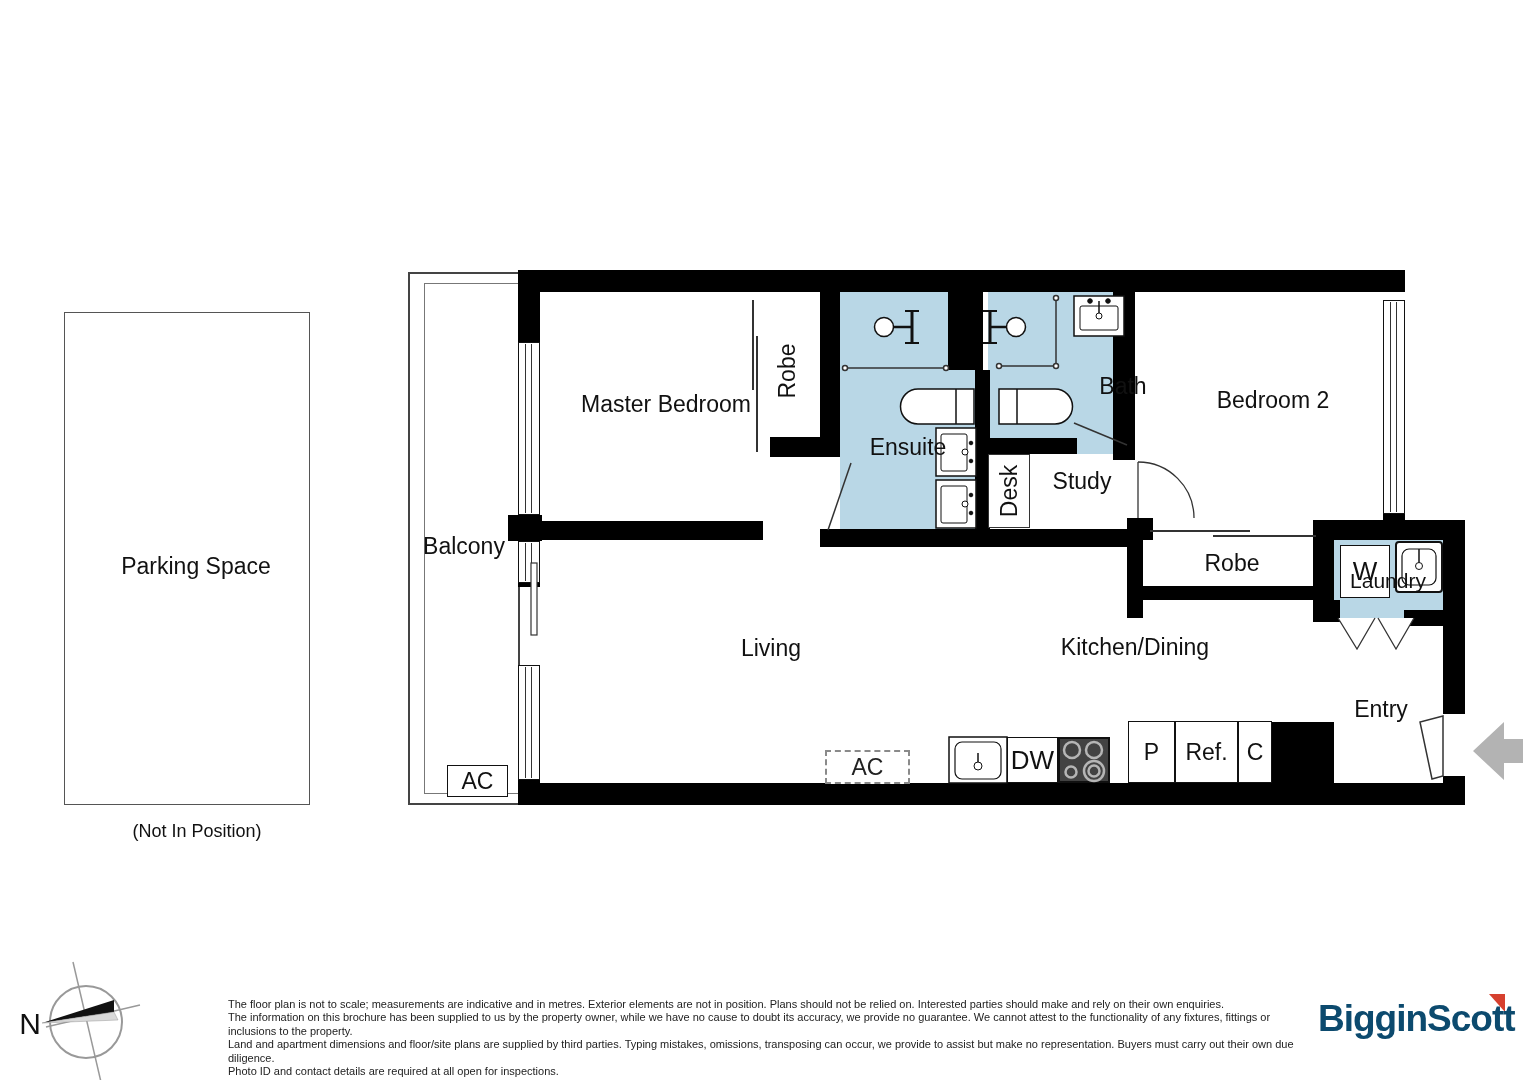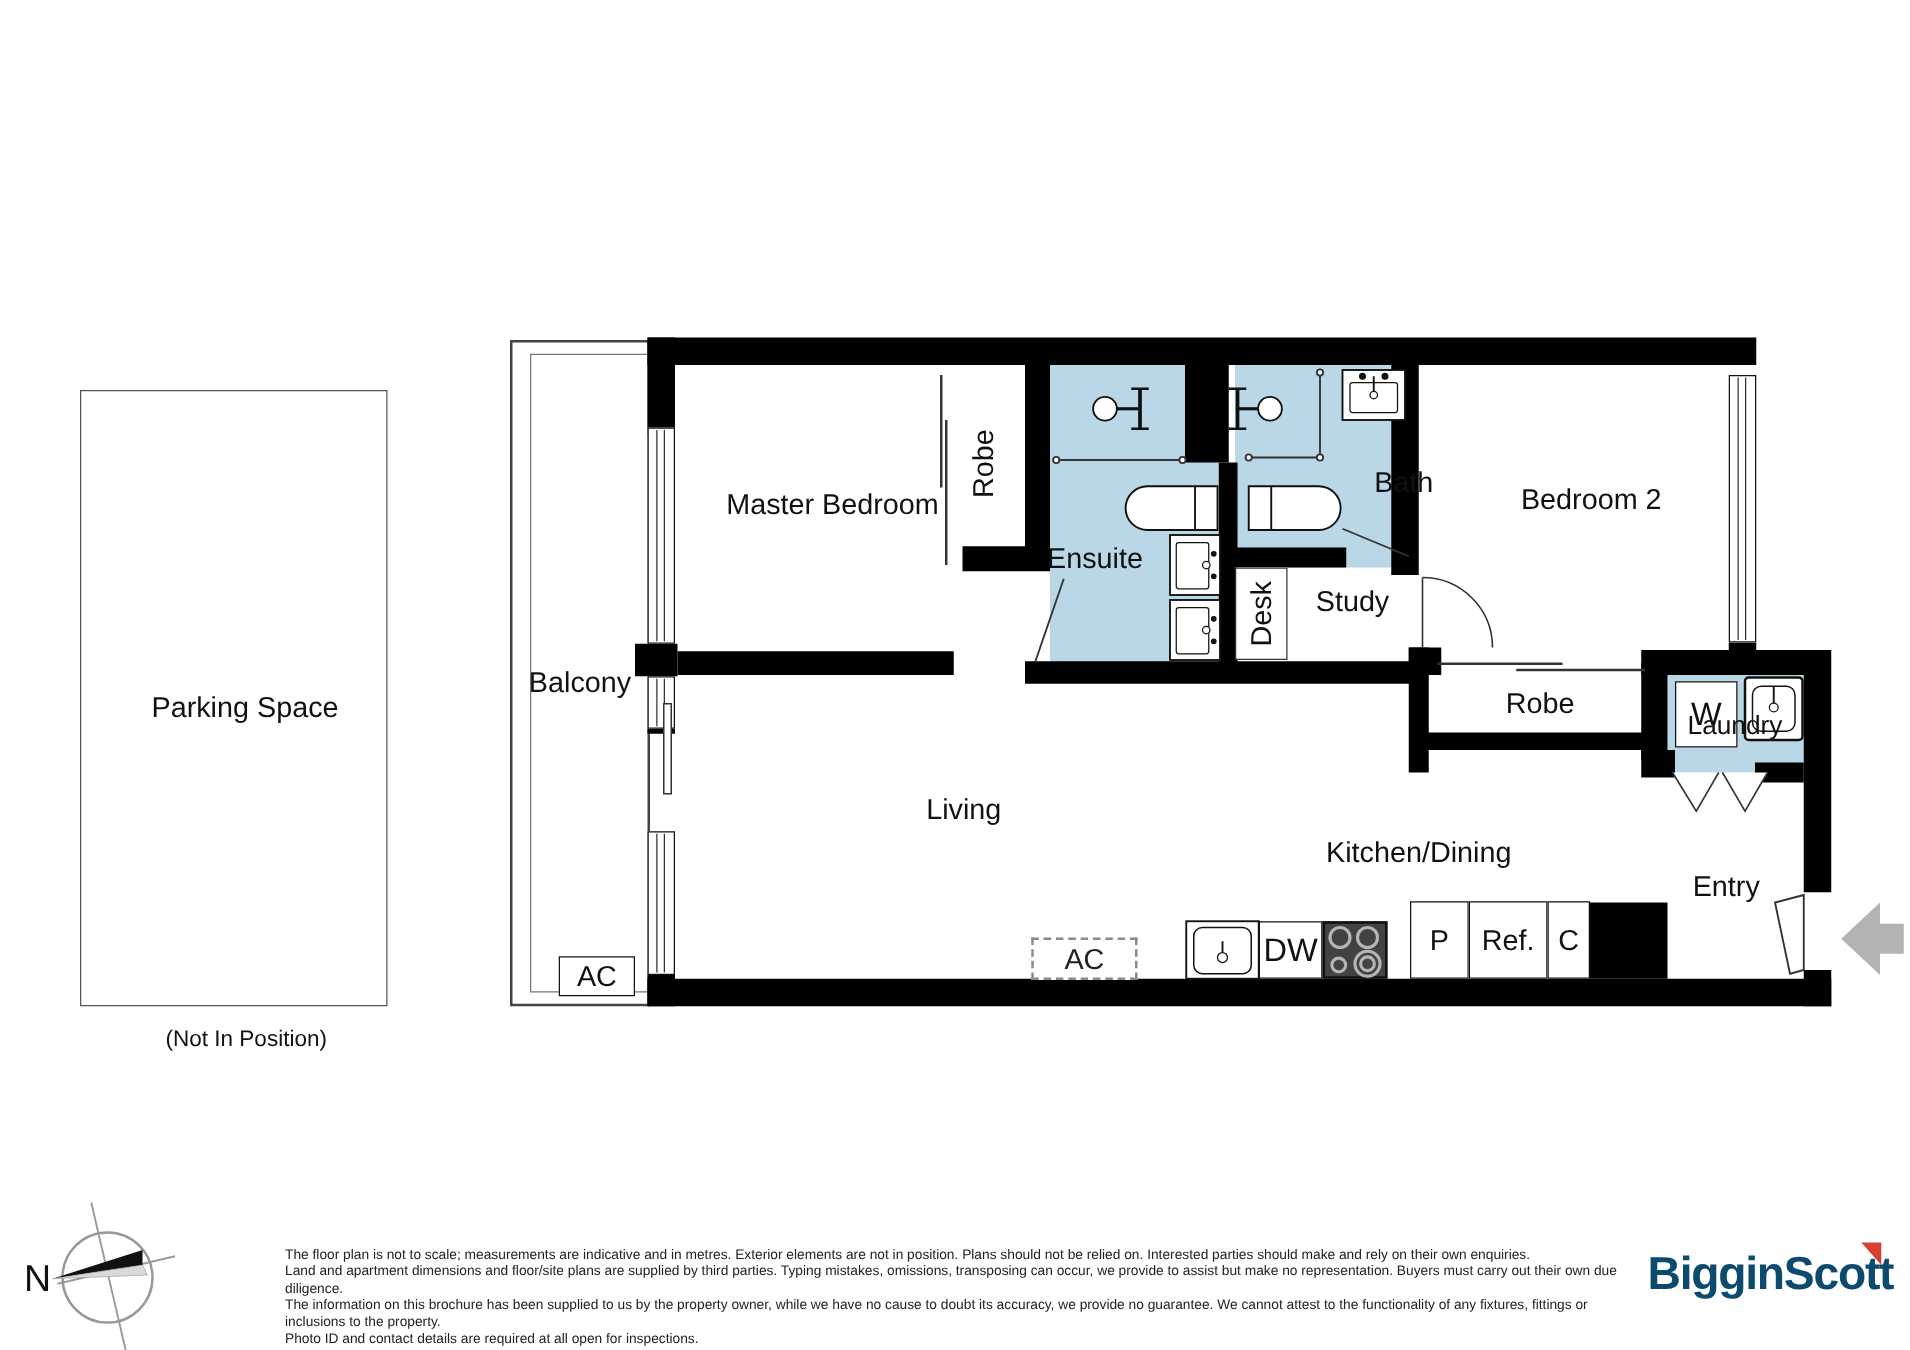--- a/index.html
+++ b/index.html
@@ -228,35 +228,35 @@
       <polygon points="42,1023 114,1000 114,1012" fill="#111"></polygon>
       <polygon points="42,1023 114,1012 118,1020" fill="#d9d9d9" stroke="#999" stroke-width="0.5"></polygon>
     </g>
 
     <polygon points="1489,994 1505,994 1505,1012" fill="#d6402f"></polygon>
   </svg>
 
   <div class="lbl" style="left:464px;top:546px;">Balcony</div>
   <div class="lbl" style="left:666px;top:404px;">Master Bedroom</div>
   <div class="lbl v" style="left:787px;top:371px;">Robe</div>
-  <div class="lbl" style="left:876px;top:447px;">Ensuite</div>
+  <div class="lbl" style="left:908px;top:447px;">Ensuite</div>
   <div class="lbl" style="left:1123px;top:386px;">Bath</div>
   <div class="lbl" style="left:1273px;top:400px;">Bedroom 2</div>
   <div class="lbl v" style="left:1009px;top:491px;">Desk</div>
   <div class="lbl" style="left:1082px;top:481px;">Study</div>
   <div class="lbl" style="left:1232px;top:563px;">Robe</div>
   <div class="lbl small" style="left:1388px;top:581px;">Laundry</div>
   <div class="lbl" style="left:771px;top:648px;">Living</div>
-  <div class="lbl" style="left:1135px;top:682px;text-align:right;">Kitchen/Dining</div>
+  <div class="lbl" style="left:1135px;top:647px;text-align:right;">Kitchen/Dining</div>
   <div class="lbl" style="left:1381px;top:709px;">Entry</div>
 
   <div class="north" style="left:30px;top:1024px;">N</div>
 
   <div class="disc" style="left:228px;top:998px;width:1090px;">
     <div>The floor plan is not to scale; measurements are indicative and in metres. Exterior elements are not in position. Plans should not be relied on. Interested parties should make and rely on their own enquiries.</div>
+    <div>The information on this brochure has been supplied to us by the property owner, while we have no cause to doubt its accuracy, we provide no guarantee. We cannot attest to the functionality of any fixtures, fittings or inclusions to the property.</div>
     <div>Land and apartment dimensions and floor/site plans are supplied by third parties. Typing mistakes, omissions, transposing can occur, we provide to assist but make no representation. Buyers must carry out their own due diligence.</div>
-    <div>The information on this brochure has been supplied to us by the property owner, while we have no cause to doubt its accuracy, we provide no guarantee. We cannot attest to the functionality of any fixtures, fittings or inclusions to the property.</div>
     <div>Photo ID and contact details are required at all open for inspections.</div>
   </div>
 
   <div class="brand" style="left:1318px;top:998px;">BigginScott</div>
 
 </div>
 
 </body></html>

